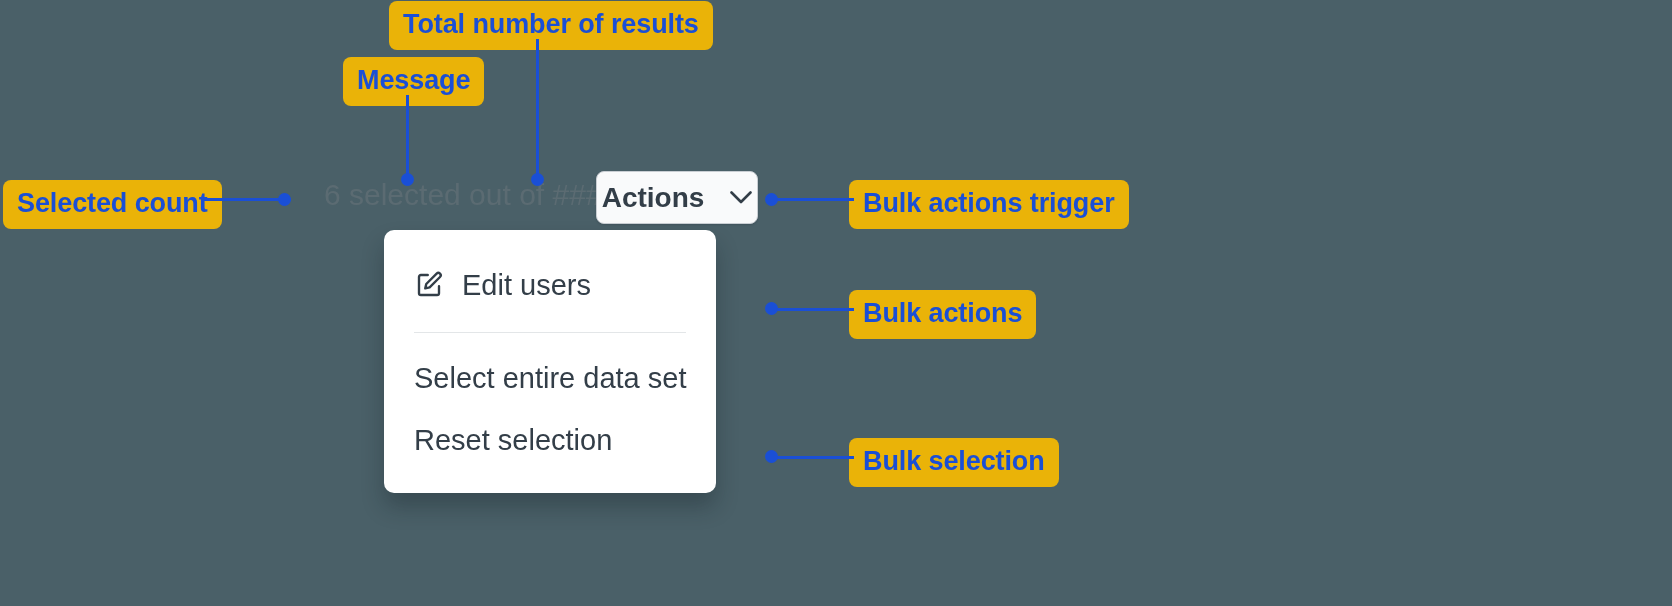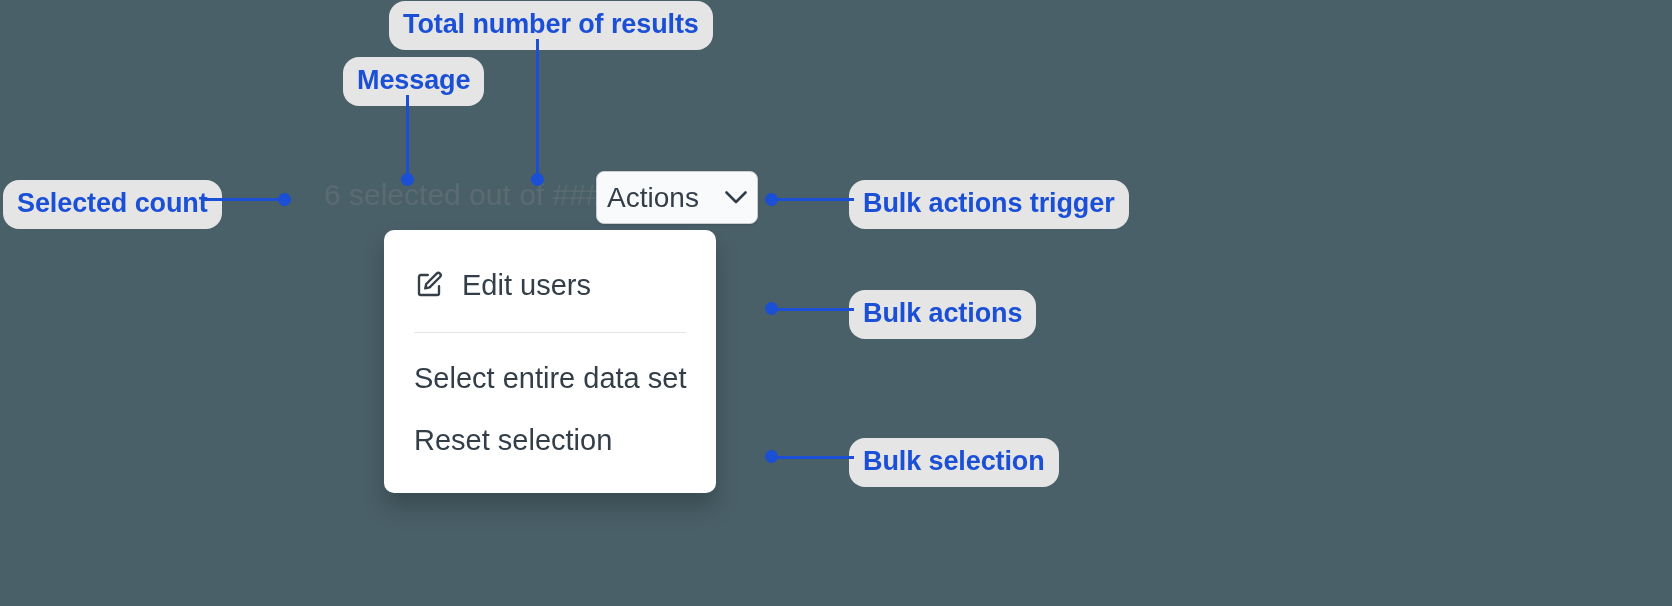--- a/index.html
+++ b/index.html
@@ -15,27 +15,27 @@
   }
   #stage {
     position: relative;
     width: 1672px;
     height: 606px;
   }
 
   
   .callout {
     position: absolute;
-    background: #e5e5e5;
+    background: #eab308;
     color: #1a4fd6;
     font-size: 27px;
     font-weight: 700;
     line-height: 1;
     padding: 10px 14px 12px 14px;
-    border-radius: 16px;
+    border-radius: 8px;
     white-space: nowrap;
     letter-spacing: -0.1px;
   }
 
   
   .conn-h {
     position: absolute;
     height: 3px;
     background: #1a4fd6;
   }
@@ -73,20 +73,21 @@
     height: 53px;
     background: #f9fafb;
     border: 1px solid #c9ced3;
     border-radius: 8px;
     box-shadow: 0 1px 2px rgba(20,30,40,0.18);
     display: flex;
     align-items: center;
     justify-content: center;
     gap: 26px;
     box-sizing: border-box;
+    font-weight: bold;
   }
   .actions-btn .label {
     font-size: 28px;
     color: #333e48;
     line-height: 1;
   }
   .chev {
     display: block;
   }
 

